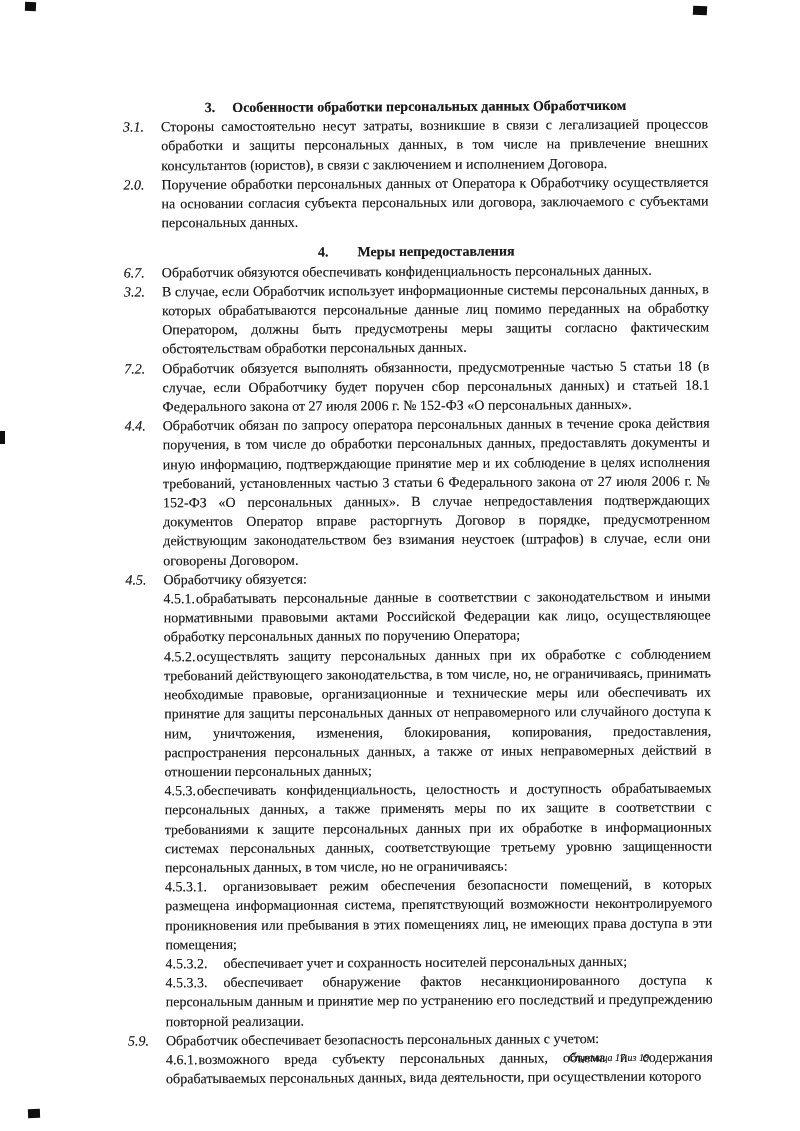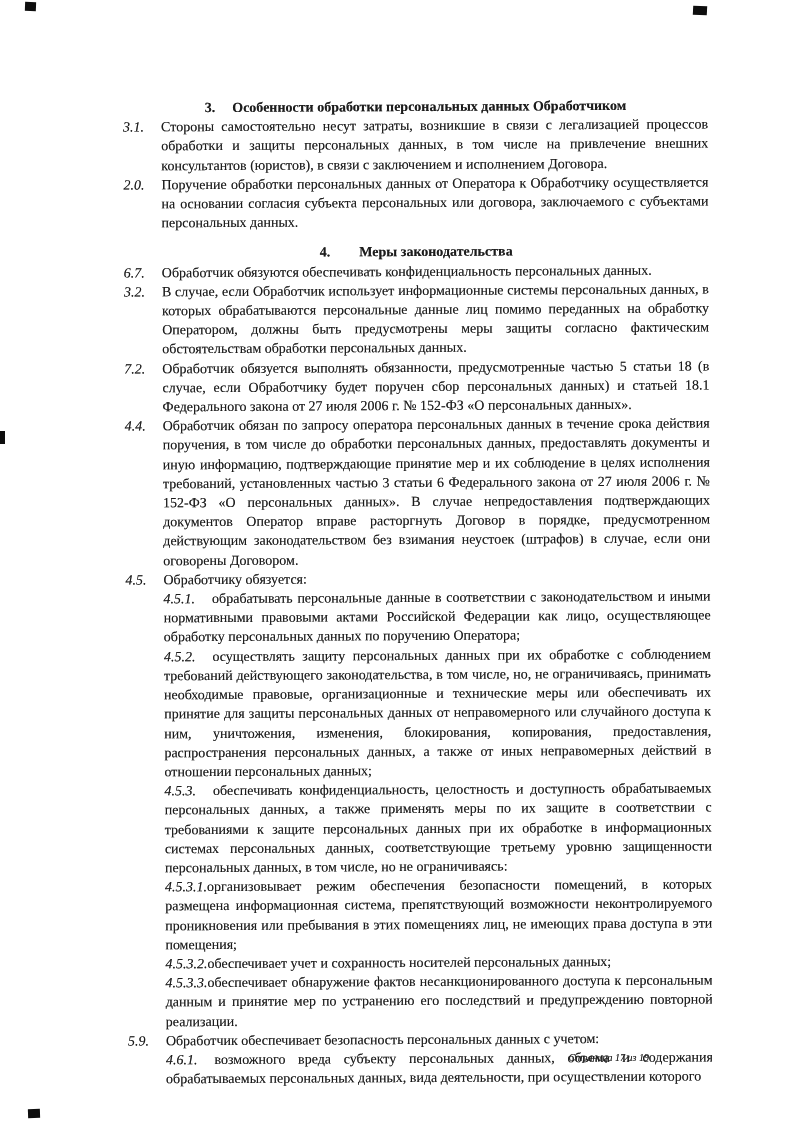--- a/index.html
+++ b/index.html
@@ -43,22 +43,22 @@
     left: 0;
     top: 0;
     font-style: italic;
   }
   p.sub, p.subsub {
     margin: 0;
     padding-left: 38px;
     text-align: justify;
     text-align-last: left;
   }
-  p.sub .num-inline { margin-right: 17px; font-style: italic; }
-  p.subsub .num-inline { margin-right: 0; font-style: italic; }
+  p.sub .num-inline { margin-right: 1px; }
+  p.subsub .num-inline { margin-right: 16px; }
   .footer {
     position: absolute;
     top: 1052px;
     right: 63px;
     font-size: 10px;
     font-style: italic;
     color: #222222;
     text-shadow: 0 0 0.3px rgba(20,20,20,0.5);
   }
   .scan-mark { position: absolute; background: #0e0e0e; }
@@ -69,21 +69,21 @@
   .mark-br { left: 759px; top: 1096px; width: 11px; height: 11px; transform: rotate(2deg); }
 </style>
 </head>
 <body>
 
 <div class="page">
   <div class="content" id="content">
       <p class="heading"><span class="h-num">3.</span><span>Особенности обработки персональных данных Обработчиком</span></p>
       <p class="item"><span class="num">3.1.</span><span>Стороны самостоятельно несут затраты, возникшие в связи с легализацией процессов обработки и защиты персональных данных, в том числе на привлечение внешних консультантов (юристов), в связи с заключением и исполнением Договора.</span></p>
       <p class="item"><span class="num">2.0.</span><span>Поручение обработки персональных данных от Оператора к Обработчику осуществляется на основании согласия субъекта персональных или договора, заключаемого с субъектами персональных данных.</span></p>
-      <p class="heading wide"><span class="h-num">4.</span><span>Меры законодательства</span></p>
+      <p class="heading wide"><span class="h-num">4.</span><span>Меры непредоставления</span></p>
       <p class="item"><span class="num">6.7.</span><span>Обработчик обязуются обеспечивать конфиденциальность персональных данных.</span></p>
       <p class="item"><span class="num">3.2.</span><span>В случае, если Обработчик использует информационные системы персональных данных, в которых обрабатываются персональные данные лиц помимо переданных на обработку Оператором, должны быть предусмотрены меры защиты согласно фактическим обстоятельствам обработки персональных данных.</span></p>
       <p class="item"><span class="num">7.2.</span><span>Обработчик обязуется выполнять обязанности, предусмотренные частью 5 статьи 18 (в случае, если Обработчику будет поручен сбор персональных данных) и статьей 18.1 Федерального закона от 27 июля 2006 г. № 152-ФЗ «О персональных данных».</span></p>
       <p class="item"><span class="num">4.4.</span><span>Обработчик обязан по запросу оператора персональных данных в течение срока действия поручения, в том числе до обработки персональных данных, предоставлять документы и иную информацию, подтверждающие принятие мер и их соблюдение в целях исполнения требований, установленных частью 3 статьи 6 Федерального закона от 27 июля 2006 г. № 152-ФЗ «О персональных данных». В случае непредоставления подтверждающих документов Оператор вправе расторгнуть Договор в порядке, предусмотренном действующим законодательством без взимания неустоек (штрафов) в случае, если они оговорены Договором.</span></p>
       <p class="item"><span class="num">4.5.</span><span>Обработчику обязуется:</span></p>
       <p class="sub"><span class="num-inline">4.5.1.</span><span>обрабатывать персональные данные в соответствии с законодательством и иными нормативными правовыми актами Российской Федерации как лицо, осуществляющее обработку персональных данных по поручению Оператора;</span></p>
       <p class="sub"><span class="num-inline">4.5.2.</span><span>осуществлять защиту персональных данных при их обработке с соблюдением требований действующего законодательства, в том числе, но, не ограничиваясь, принимать необходимые правовые, организационные и технические меры или обеспечивать их принятие для защиты персональных данных от неправомерного или случайного доступа к ним, уничтожения, изменения, блокирования, копирования, предоставления, распространения персональных данных, а также от иных неправомерных действий в отношении персональных данных;</span></p>
       <p class="sub"><span class="num-inline">4.5.3.</span><span>обеспечивать конфиденциальность, целостность и доступность обрабатываемых персональных данных, а также применять меры по их защите в соответствии с требованиями к защите персональных данных при их обработке в информационных системах персональных данных, соответствующие третьему уровню защищенности персональных данных, в том числе, но не ограничиваясь:</span></p>
       <p class="subsub"><span class="num-inline">4.5.3.1.</span><span>организовывает режим обеспечения безопасности помещений, в которых размещена информационная система, препятствующий возможности неконтролируемого проникновения или пребывания в этих помещениях лиц, не имеющих права доступа в эти помещения;</span></p>
       <p class="subsub"><span class="num-inline">4.5.3.2.</span><span>обеспечивает учет и сохранность носителей персональных данных;</span></p>

